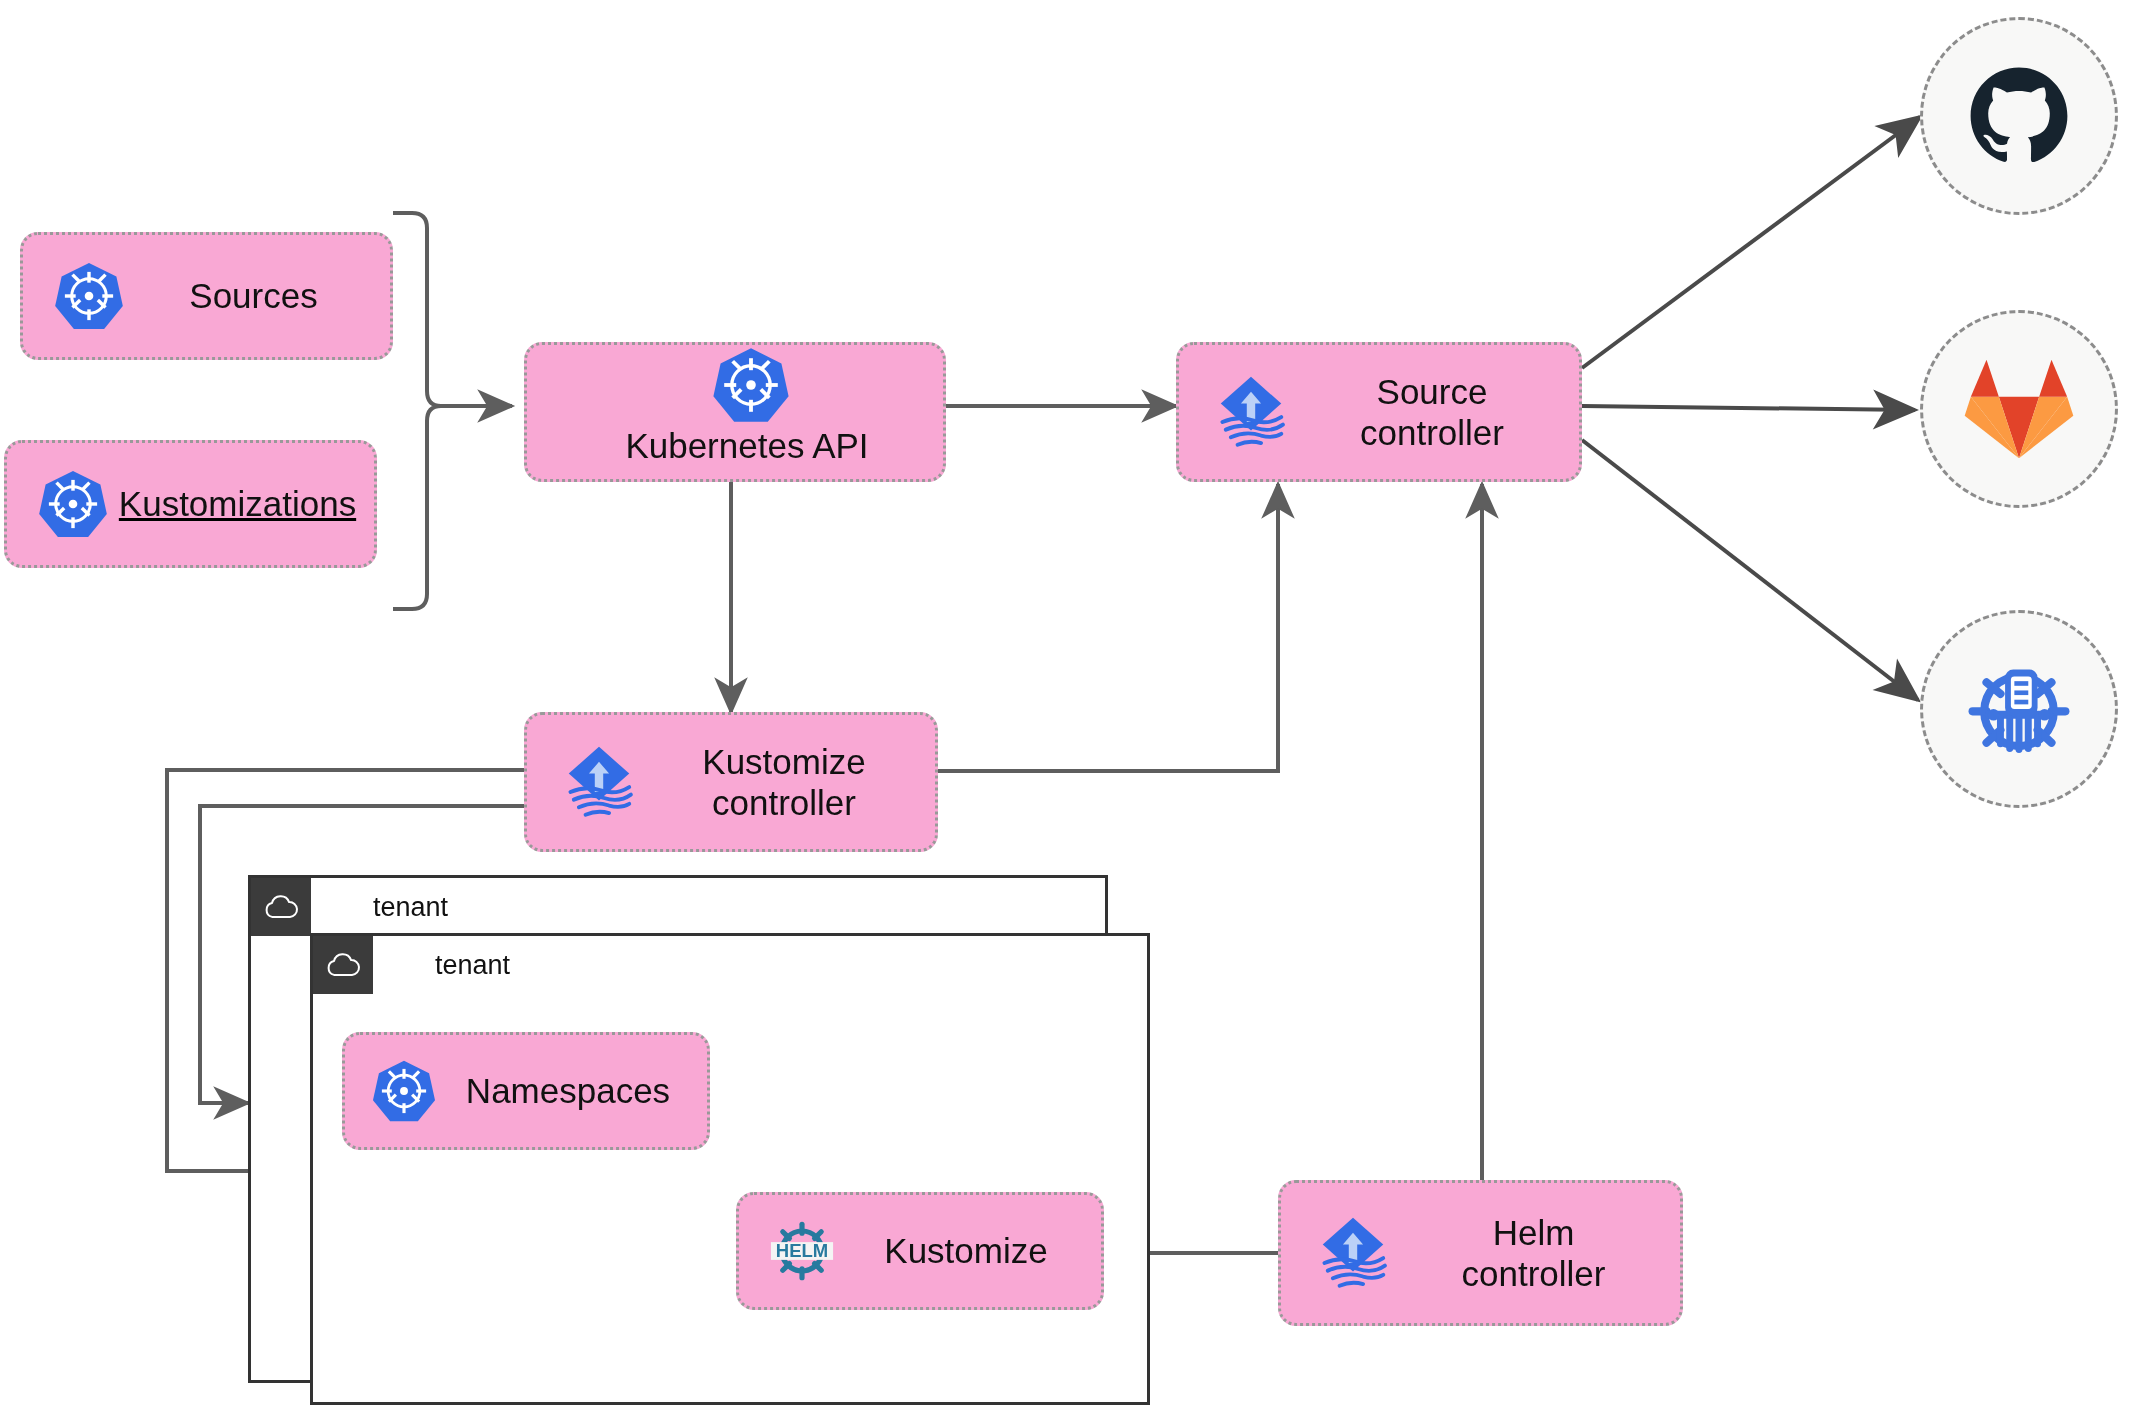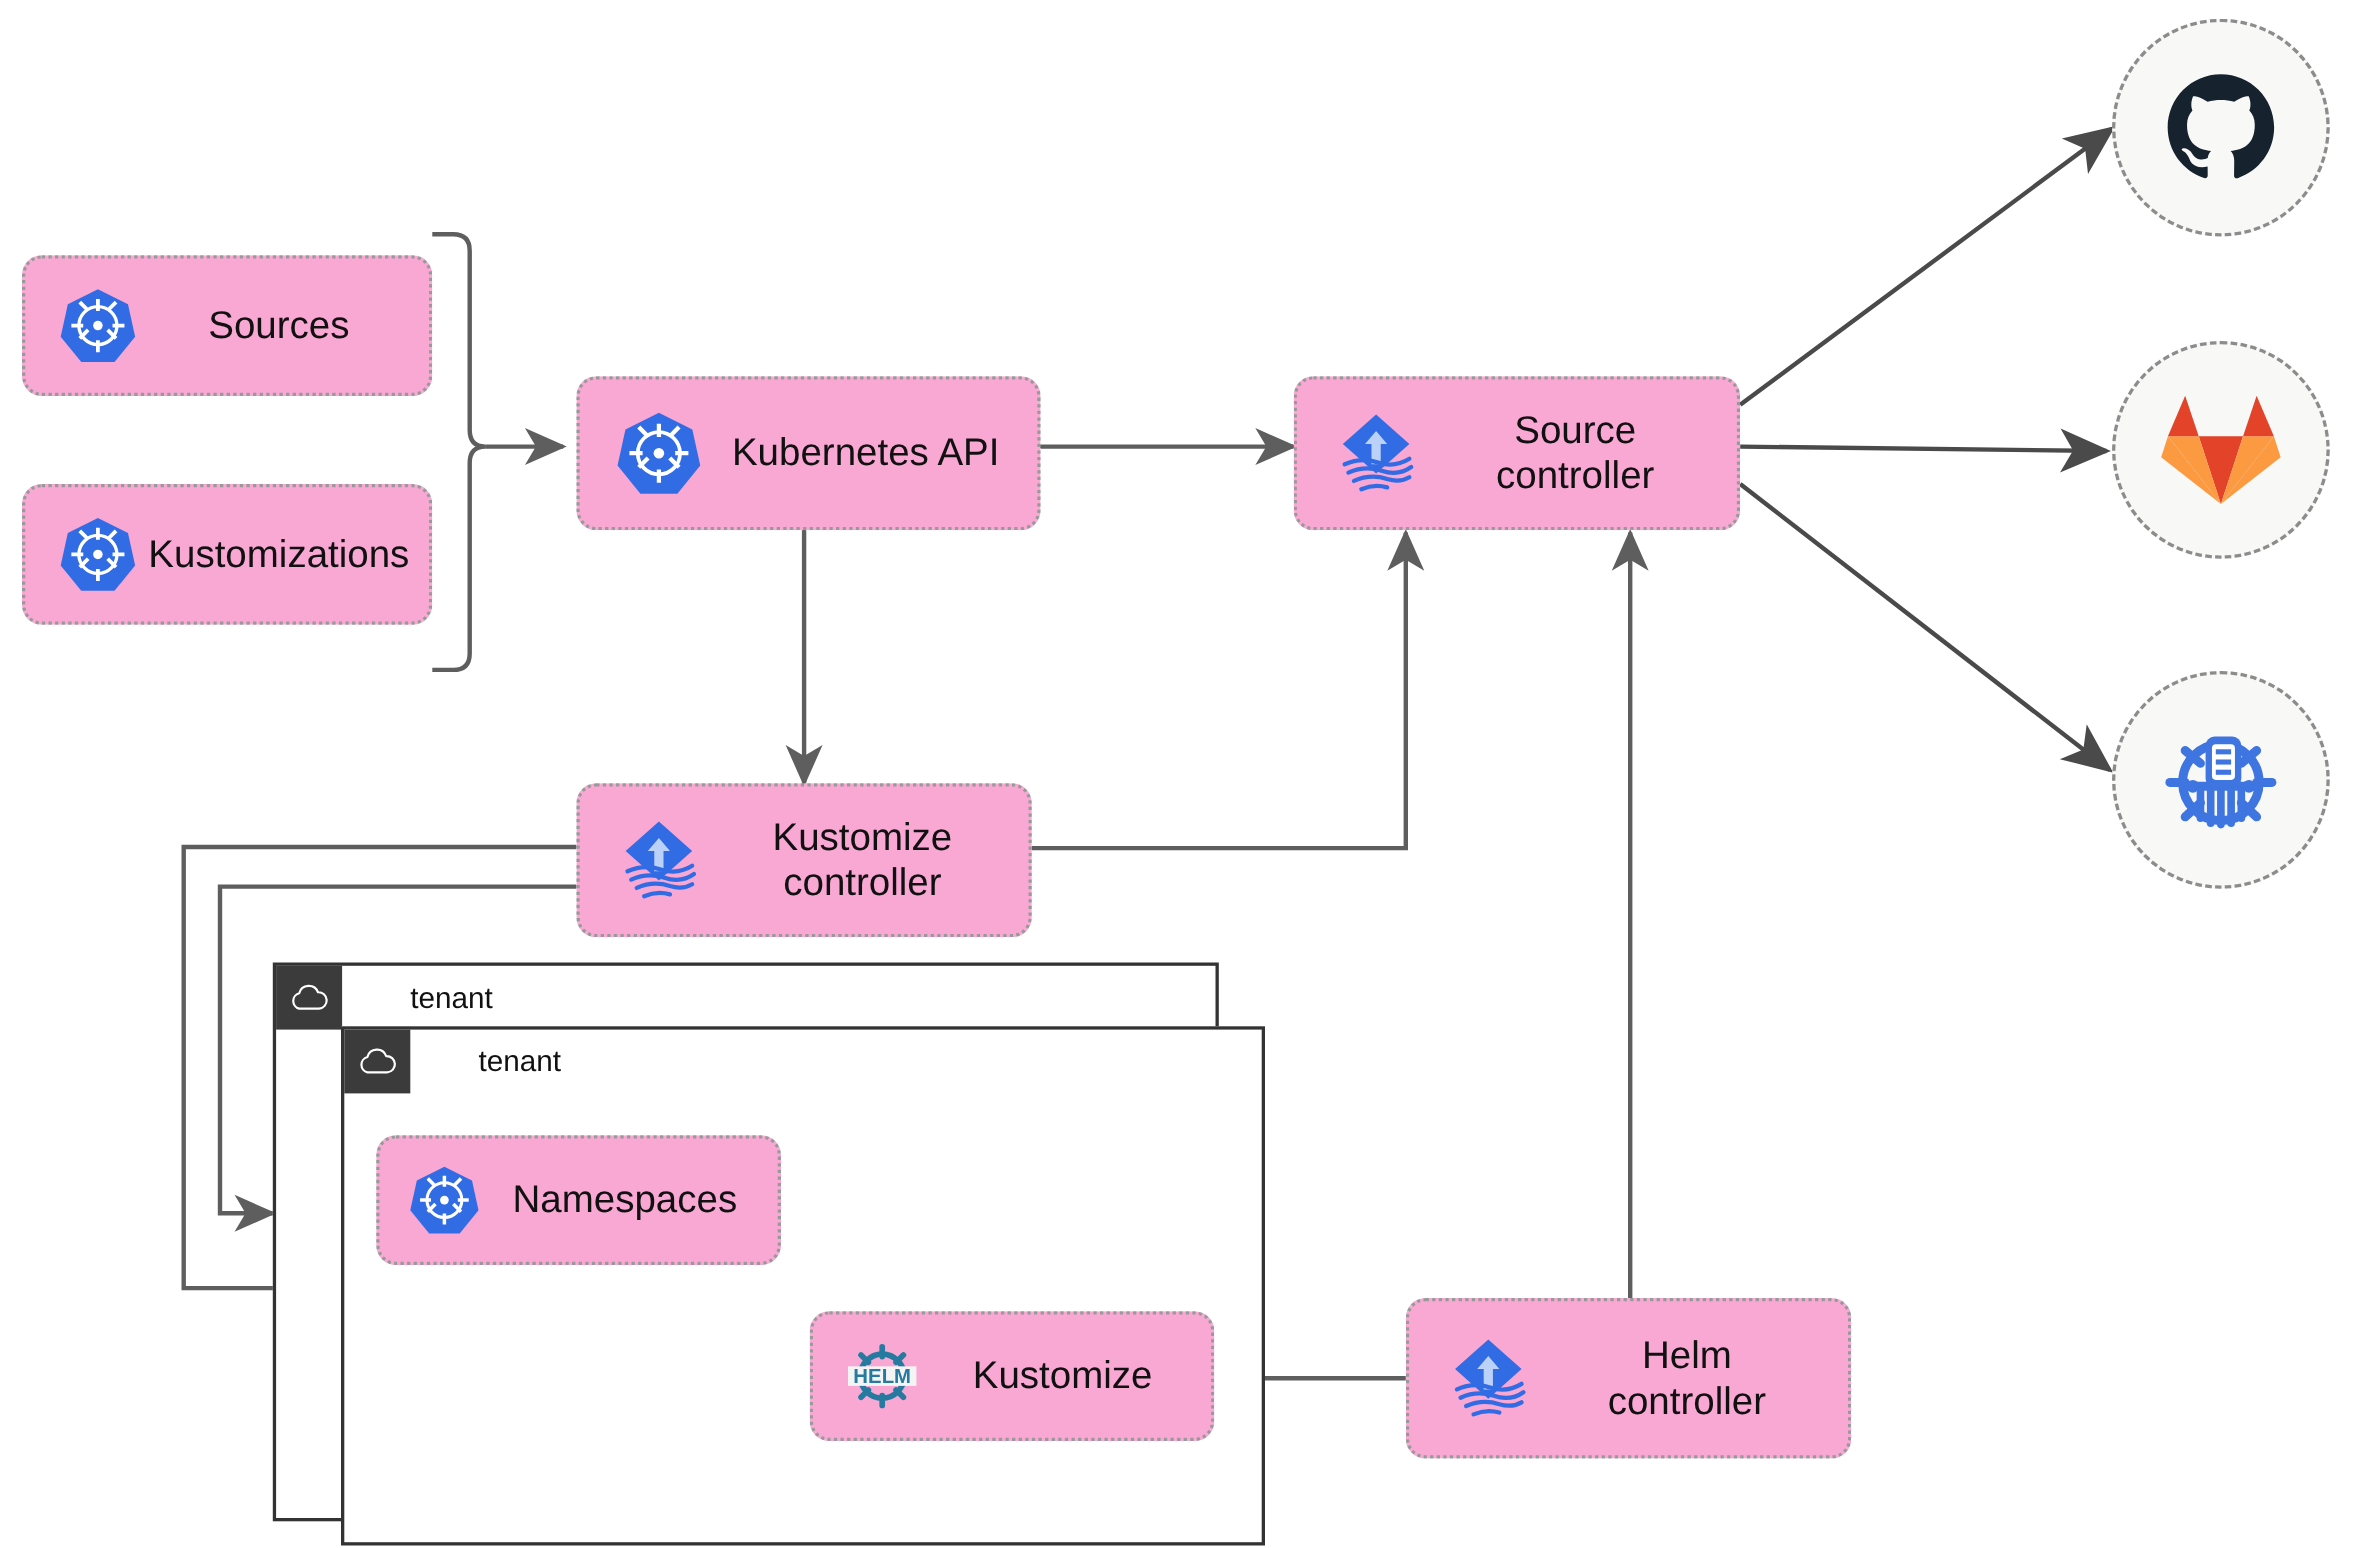--- a/index.html
+++ b/index.html
@@ -81,21 +81,21 @@
           <path d="M36,53.8l3.4,3.4L28.8,67.8l-3.4-3.4z"></path>
         </g>
         <g fill="none" stroke="#fff" stroke-width="4.2">
           <circle cx="50" cy="50" r="24"></circle>
         </g>
       </svg>
     </span>
     <span class="lbl">Sources</span>
   </div>
 
-  <div class="node" style="left:20px;top:440px;width:373px;height:128px;padding-left:30px;">
+  <div class="node" style="left:4px;top:440px;width:373px;height:128px;padding-left:30px;text-decoration:underline;">
     <span class="ico">
       <svg width="72" height="72" viewBox="0 0 100 100">
         <polygon points="50,4 88,23 97,64 71,96 29,96 3,64 12,23" fill="#326CE5"></polygon>
         <g fill="#fff">
           <circle cx="50" cy="50" r="6"></circle>
           <path d="M47.6,16.5h4.8v15h-4.8z"></path>
             <path d="M47.6,68.5h4.8v15h-4.8z"></path>
           <path d="M16.5,47.6h15v4.8h-15z"></path>
             <path d="M68.5,47.6h15v4.8h-15z"></path>
           <path d="M25.4,22l3.4-3.4l10.6,10.6l-3.4,3.4z"></path>
@@ -104,21 +104,21 @@
           <path d="M36,53.8l3.4,3.4L28.8,67.8l-3.4-3.4z"></path>
         </g>
         <g fill="none" stroke="#fff" stroke-width="4.2">
             <circle cx="50" cy="50" r="24"></circle>
           </g>
       </svg>
     </span>
     <span class="lbl">Kustomizations</span>
   </div>
 
-  <div class="node" style="left:524px;top:342px;width:422px;height:140px;padding-left:32px;">
+  <div class="node" style="left:524px;top:342px;width:422px;height:140px;padding-left:32px;flex-direction:column;">
     <span class="ico">
       <svg width="80" height="80" viewBox="0 0 100 100">
         <polygon points="50,4 88,23 97,64 71,96 29,96 3,64 12,23" fill="#326CE5"></polygon>
         <g fill="#fff">
           <circle cx="50" cy="50" r="6"></circle>
           <path d="M47.6,16.5h4.8v15h-4.8z"></path>
             <path d="M47.6,68.5h4.8v15h-4.8z"></path>
           <path d="M16.5,47.6h15v4.8h-15z"></path>
             <path d="M68.5,47.6h15v4.8h-15z"></path>
           <path d="M25.4,22l3.4-3.4l10.6,10.6l-3.4,3.4z"></path>

